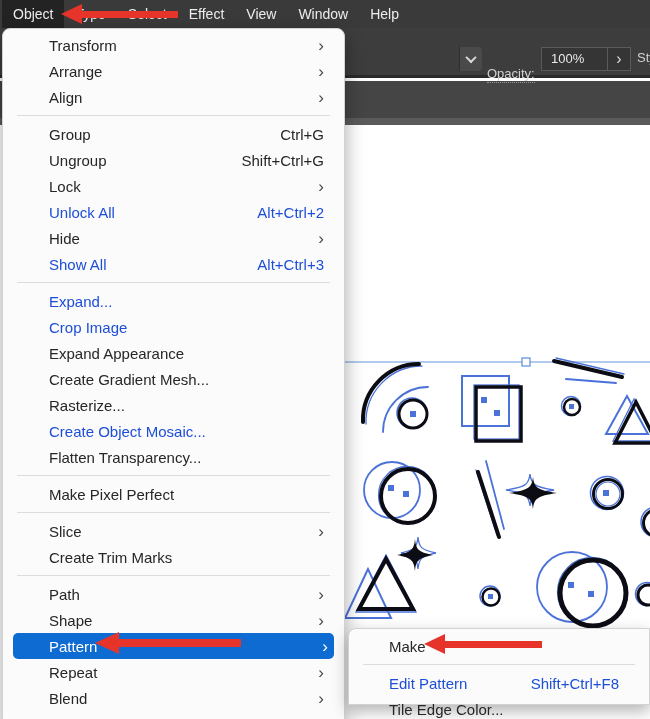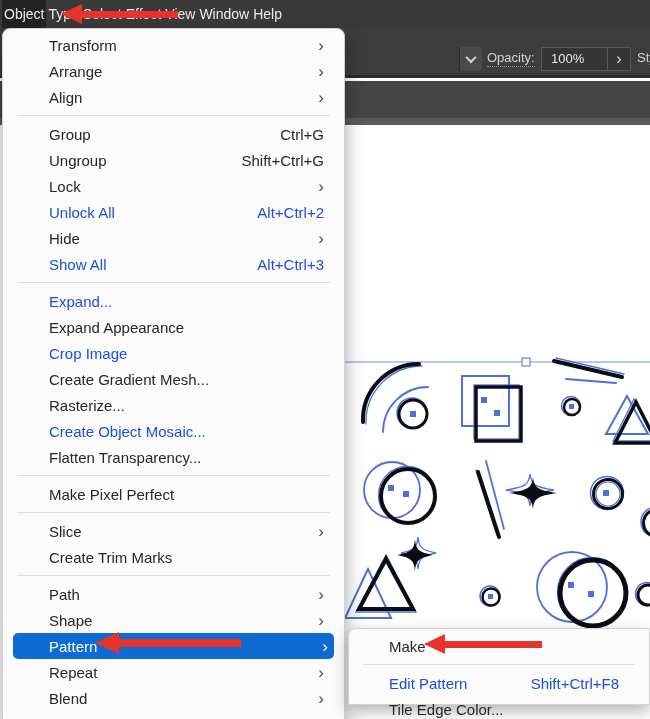--- a/index.html
+++ b/index.html
@@ -8,21 +8,21 @@
     position: relative; width: 650px; height: 719px; overflow: hidden;
     background: #fff; font-family: "Liberation Sans", sans-serif;
   }
   
   .menubar {
     position: absolute; top: 0; left: 0; width: 650px; height: 28px;
     background: #3a3a3a; display: flex; align-items: stretch; padding-left: 2px;
     z-index: 3;
   }
   .mb-item {
-    color: #ececec; font-size: 14px; padding: 0 2px; display: flex;
+    color: #ececec; font-size: 14px; padding: 0 11px; display: flex;
     align-items: center; cursor: default; white-space: nowrap;
   }
   .mb-item.active { background: #232323; }
   
   .toolbar {
     position: absolute; top: 28px; left: 0; width: 650px; height: 50px;
     background: #3d3d3d; border-bottom: 3px solid #2a2a2a; z-index: 2;
   }
   .stroke-box {
     position: absolute; left: 338px; top: 19px; width: 120px; height: 24px;
@@ -34,21 +34,21 @@
   .stroke-drop {
     position: absolute; left: 459px; top: 19px; width: 23px; height: 24px;
     background: #4a4a4a; border-radius: 0 4px 4px 0; border-left: 1px solid #2e2e2e;
     display: flex; align-items: center; justify-content: center; cursor: pointer;
   }
   .chev-down {
     width: 8px; height: 8px; border-left: 2px solid #d8d8d8;
     border-bottom: 2px solid #d8d8d8; transform: rotate(-45deg) translate(1px,-1px);
   }
   .opacity-label {
-    position: absolute; left: 487px; top: 22px; font-size: 13px; color: #d2d2d2;
+    position: absolute; left: 487px; top: 38px; font-size: 13px; color: #d2d2d2;
     border-bottom: 1px dotted #999; padding-bottom: 1px; cursor: pointer;
   }
   .opacity-field {
     position: absolute; left: 541px; top: 19px; width: 67px; height: 24px;
     background: #353535; border: 1px solid #5a5a5a; color: #e8e8e8;
     font-size: 13px; line-height: 22px; padding-left: 9px; cursor: text;
   }
   .opacity-expand {
     position: absolute; left: 608px; top: 19px; width: 23px; height: 24px;
     background: #353535; border: 1px solid #5a5a5a; border-left: none;
@@ -246,25 +246,25 @@
         <span class="chev"></span>
       </div>
     <div class="mi dis">
         <span>Show All</span>
         <span class="short">Alt+Ctrl+3</span>
       </div>
     <div class="msep"></div>
     <div class="mi dis">
         <span>Expand...</span>
       </div>
+    <div class="mi dis">
+        <span>Crop Image</span>
+      </div>
     <div class="mi">
         <span>Expand Appearance</span>
-      </div>
-    <div class="mi dis">
-        <span>Crop Image</span>
       </div>
     <div class="mi">
         <span>Create Gradient Mesh...</span>
       </div>
     <div class="mi">
         <span>Rasterize...</span>
       </div>
     <div class="mi dis">
         <span>Create Object Mosaic...</span>
       </div>

